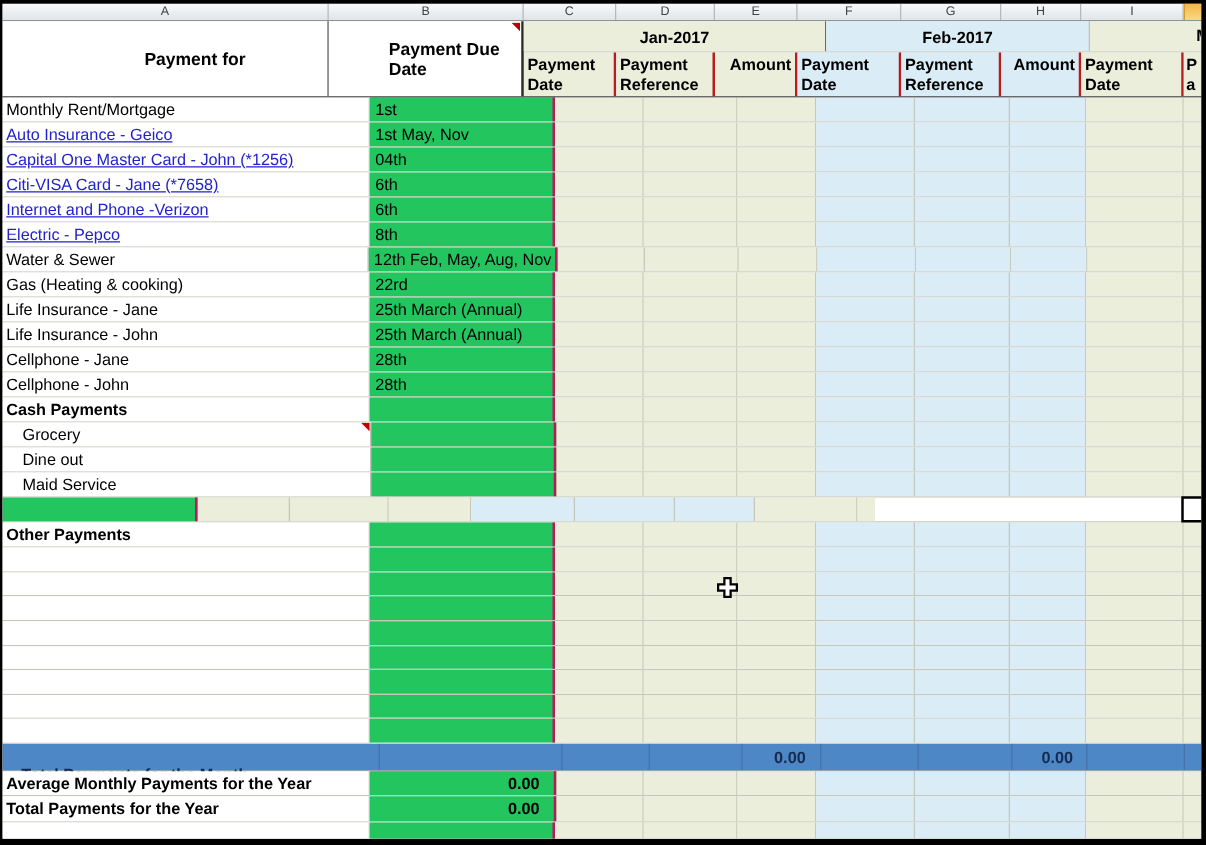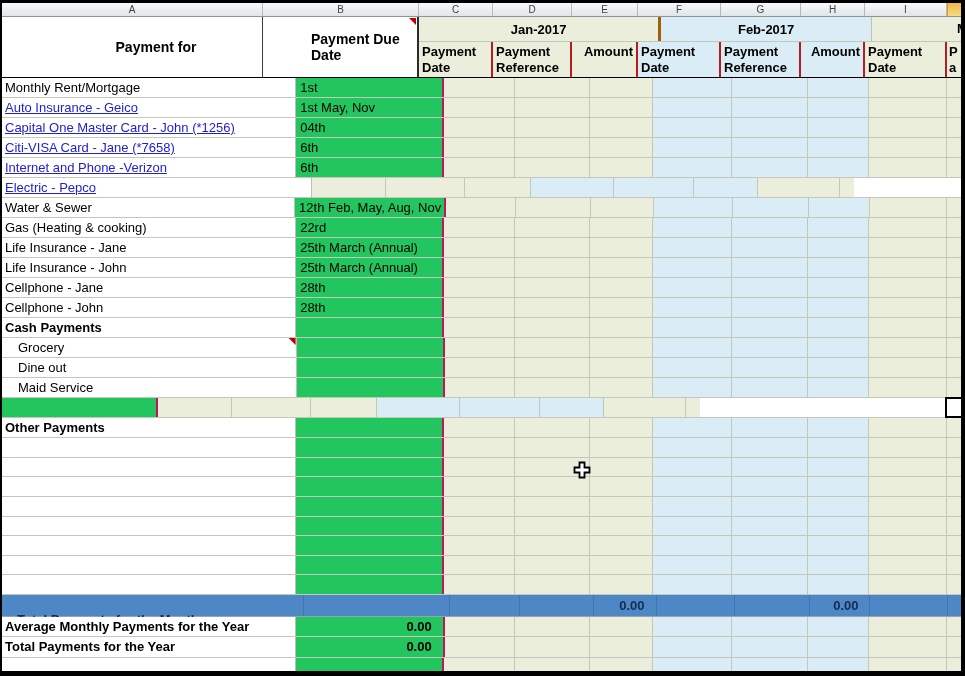--- a/index.html
+++ b/index.html
@@ -21,21 +21,21 @@
   .wF{width:83px}.wG{width:80px}.wH{width:64px}.wI{width:82px}.wJ{width:14px}
   
   .hdrblock{display:flex;height:61px;border-bottom:1px solid #000;box-sizing:border-box;}
   .hcell{box-sizing:border-box;border-right:1px solid #3c3c3c;display:flex;align-items:center;
     justify-content:center;font-weight:bold;font-size:14px;position:relative;background:#fff;padding-left:48px;}
   .hcell.wB{border-right:2px solid #2b2b2b;}
   .hdr-right{display:flex;flex-direction:column;width:542px;}
   .monthrow{display:flex;height:25px;border-bottom:1px solid #c3c6ba;box-sizing:border-box;}
   .mcell{box-sizing:border-box;display:flex;align-items:center;justify-content:center;
     font-weight:bold;font-size:13px;position:relative;overflow:hidden;}
-  .m-jan{width:261px;background:var(--jan_band,#ebeedb);border-right:3px solid #a16207;}
+  .m-jan{width:261px;background:var(--jan_band,#ebeedb);border-right:1px solid #a16207;}
   .m-feb{width:227px;background:var(--feb_band,#daecf5);border-right:1px solid #bfc3b7;}
   .m-mar{width:96px;background:var(--jan_band,#ebeedb);}
   .m-mar span{position:absolute;left:85px;top:4px;white-space:nowrap;}
   .subrow{display:flex;height:35px;box-sizing:border-box;}
   .scell{box-sizing:border-box;border-right:2px solid #b91c1c;padding:2px 3px 0 3px;
     font-weight:bold;font-size:13px;line-height:16px;overflow:hidden;}
   .scell.amount{text-align:right;}
   .bg-jan{background:var(--jan_band,#ebeedb);}
   .bg-feb{background:var(--feb_band,#daecf5);}
   .scell.wJ{border-right:none;word-break:break-all;padding-left:2px;}
@@ -178,20 +178,21 @@
       <div class="c colD"></div>
       <div class="c colE"></div>
       <div class="c colF"></div>
       <div class="c colG"></div>
       <div class="c colH"></div>
       <div class="c colI"></div>
       <div class="c colJ"></div>
     </div>
   <div class="row h20">
     <div class="c colA"><span class="link">Electric - Pepco</span></div>
+    <div class="c colB">8th</div>
   <div class="c colC"></div>
       <div class="c colD"></div>
       <div class="c colE"></div>
       <div class="c colF"></div>
       <div class="c colG"></div>
       <div class="c colH"></div>
       <div class="c colI"></div>
       <div class="c colJ"></div>
     </div>
   <div class="row h20">

